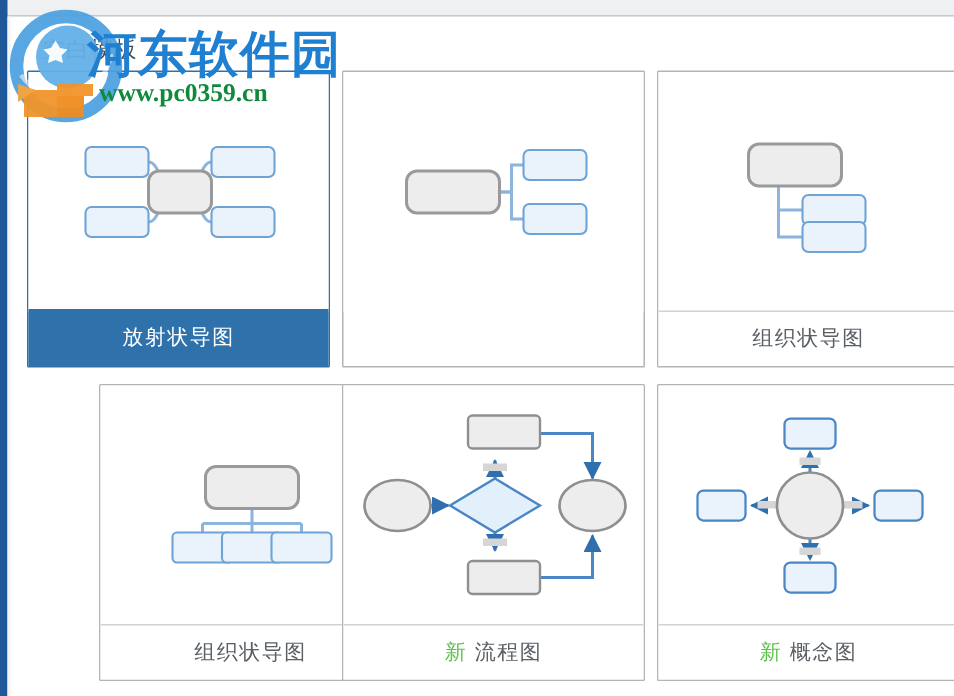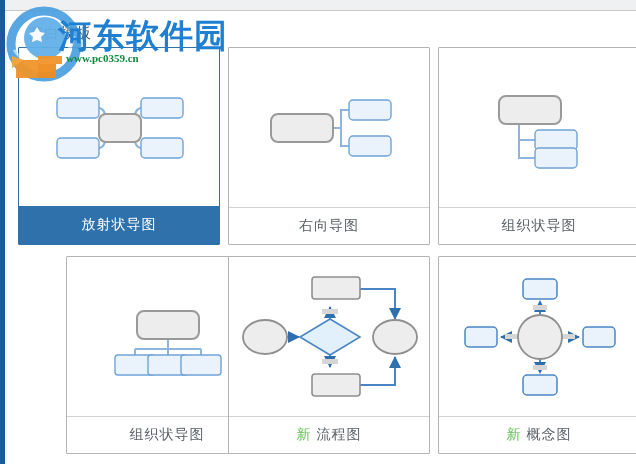--- a/index.html
+++ b/index.html
@@ -67,21 +67,21 @@
   
   .watermark{position:absolute;left:0;top:0;width:636px;height:464px;pointer-events:none;}
   .wm-text{
     position:absolute;left:58px;top:14px;
     font-size:33px;font-weight:bold;color:#1f7fd0;
     letter-spacing:1px;white-space:nowrap;
     font-family:"DejaVu Sans",sans-serif;
   }
   .wm-url{
     position:absolute;left:66px;top:52px;
-    font-size:11px;font-weight:bold;color:#0f8a3c;
+    font-size:17px;font-weight:bold;color:#0f8a3c;
     letter-spacing:0px;white-space:nowrap;
     font-family:"Liberation Serif",serif;
   }
 </style>
 </head>
 <body>
 
 <div id="root">
 
   <div class="top-strip"></div>
@@ -113,23 +113,20 @@
 
     <div class="card c1">
       <div class="thumb">
         <svg width="202" height="160" viewBox="0 0 202 160">
           <path d="M104 80 H112 V62 H120" fill="none" stroke="#8cb4dd" stroke-width="2"></path>
           <path d="M104 80 H112 V98 H120" fill="none" stroke="#8cb4dd" stroke-width="2"></path>
           <rect x="42" y="66" width="62" height="28" rx="7" fill="#ededed" stroke="#9a9a9a" stroke-width="2"></rect>
           <rect x="120" y="52" width="42" height="20" rx="4" fill="#eaf3fc" stroke="#6fa3d6" stroke-width="1.4"></rect>
           <rect x="120" y="88" width="42" height="20" rx="4" fill="#eaf3fc" stroke="#6fa3d6" stroke-width="1.4"></rect>
         </svg>
-      </div>
-      <div class="label">
-        <span>右向导图</span>
       </div>
     </div>
 
     <div class="card c2">
       <div class="thumb">
         <svg width="202" height="160" viewBox="0 0 202 160">
           <path d="M80 76 V92 H96" fill="none" stroke="#8cb4dd" stroke-width="2"></path>
           <path d="M80 76 V110 H96" fill="none" stroke="#8cb4dd" stroke-width="2"></path>
           <rect x="60" y="48" width="62" height="28" rx="7" fill="#ededed" stroke="#9a9a9a" stroke-width="2"></rect>
           <rect x="96" y="82" width="42" height="20" rx="4" fill="#eaf3fc" stroke="#6fa3d6" stroke-width="1.4"></rect>

